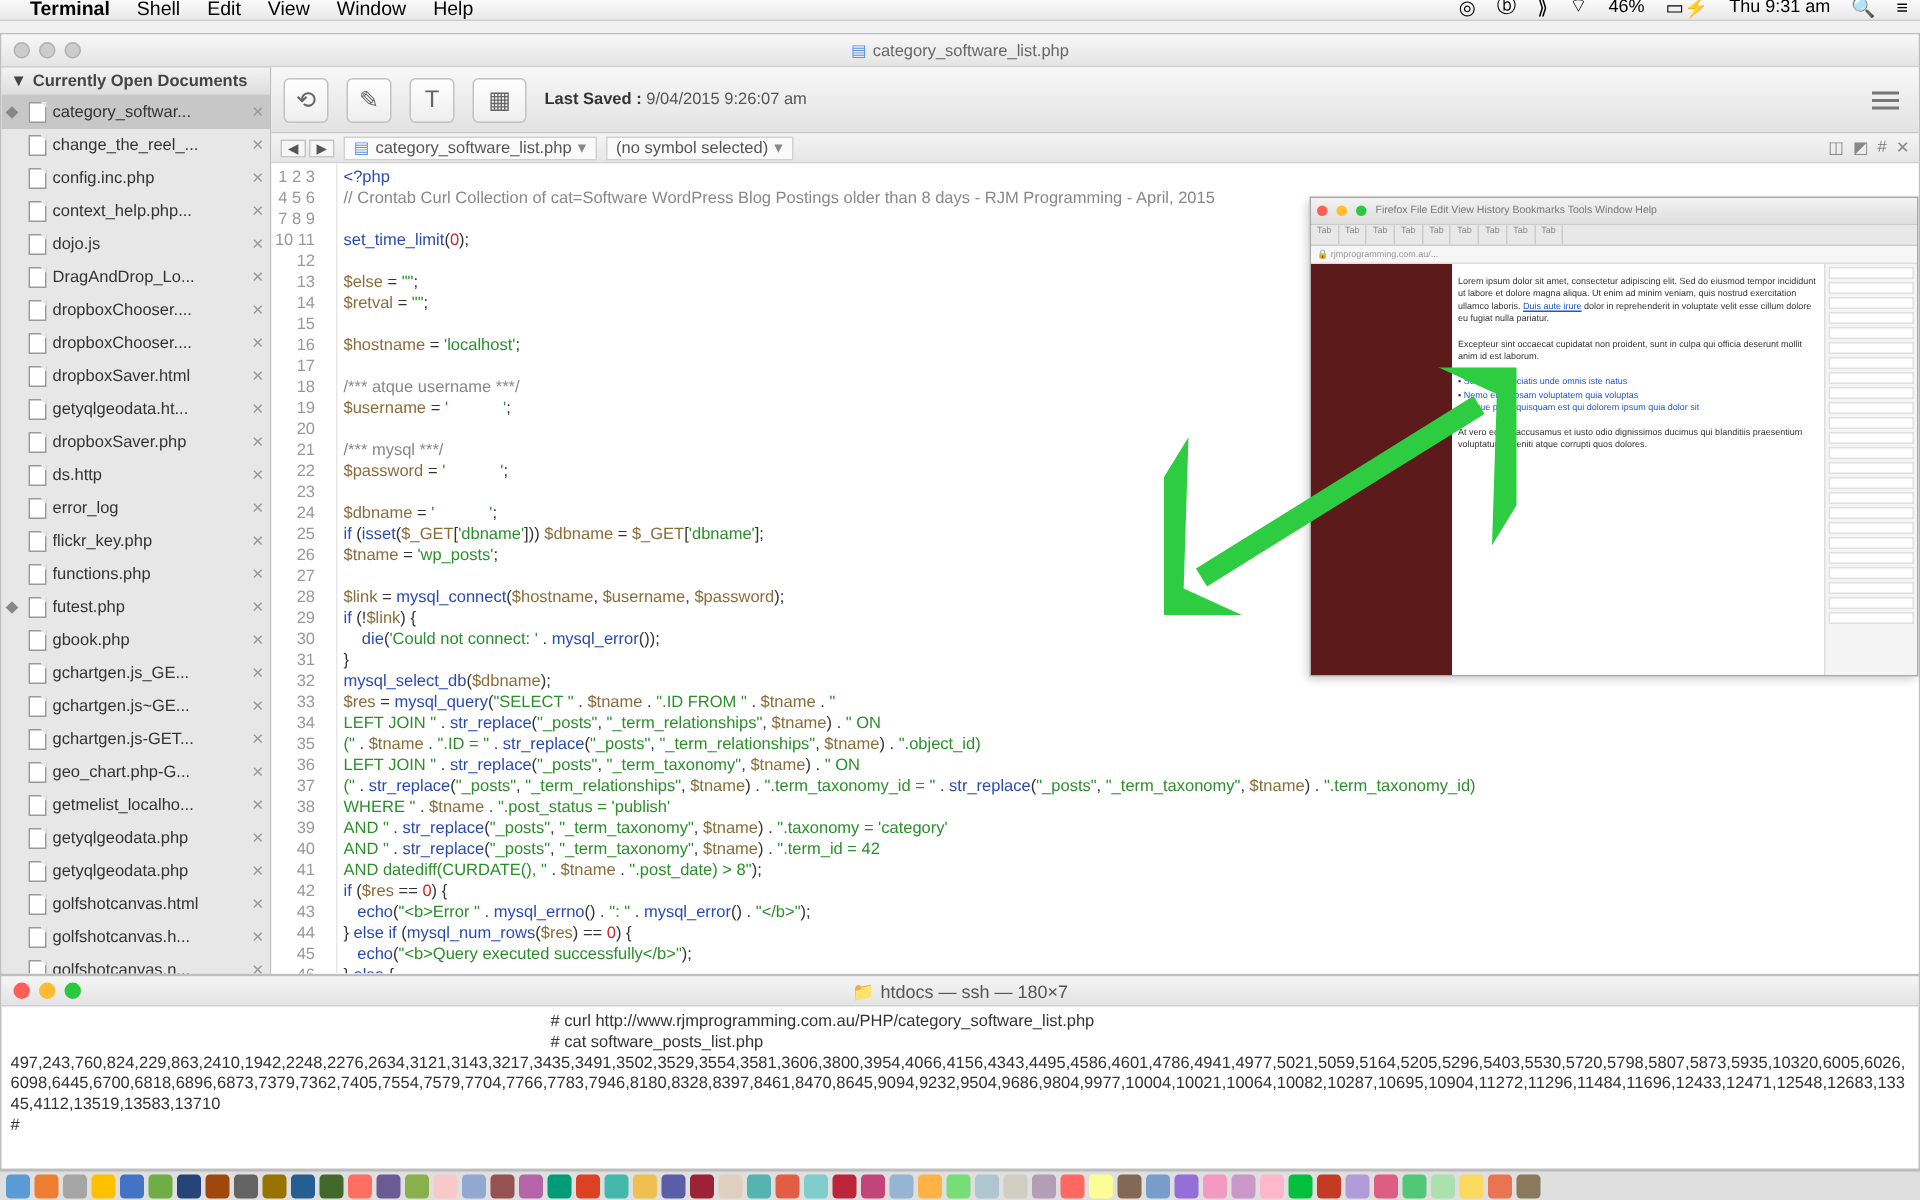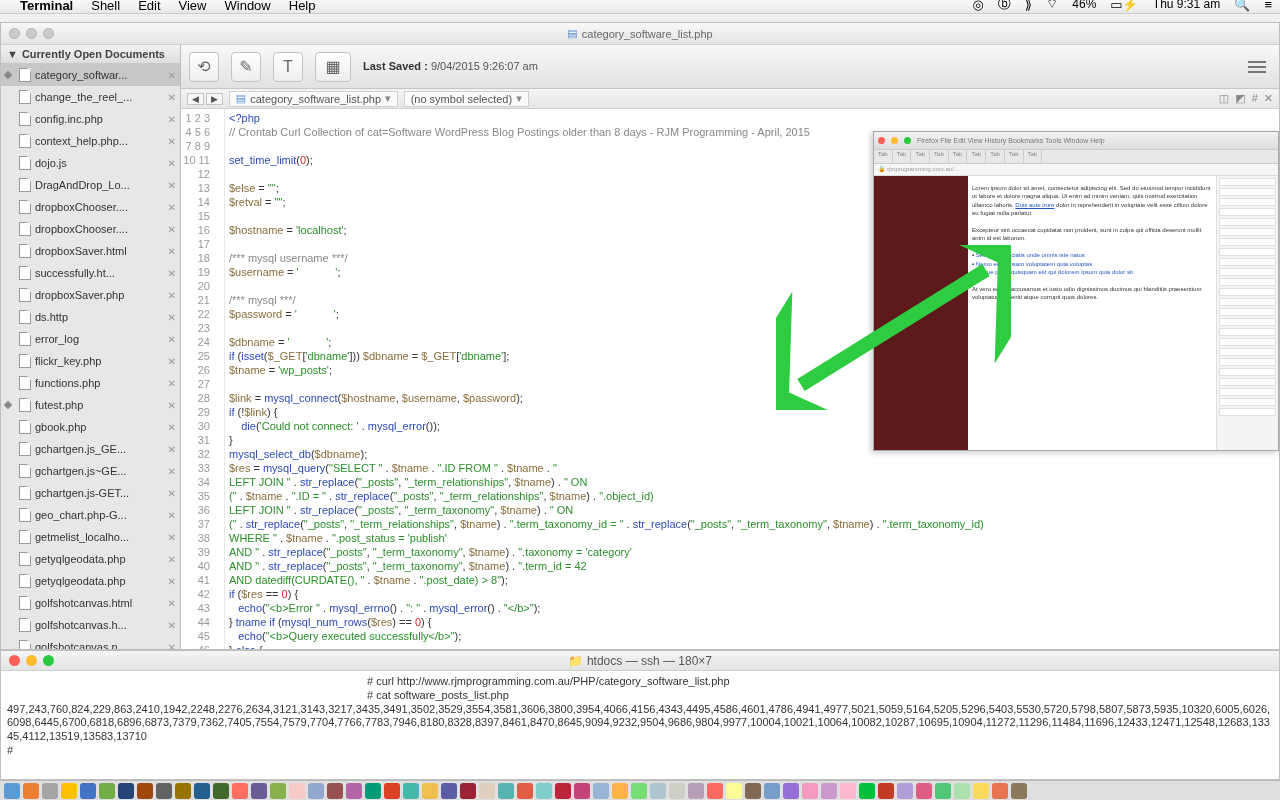--- a/index.html
+++ b/index.html
@@ -173,21 +173,21 @@
             <span style="flex:1;overflow:hidden;text-overflow:ellipsis">dropboxChooser....</span>
             <span class="close">✕</span>
           </div>
           <div class="sb-item">
             <span class="doc-ico"></span>
             <span style="flex:1;overflow:hidden;text-overflow:ellipsis">dropboxSaver.html</span>
             <span class="close">✕</span>
           </div>
           <div class="sb-item">
             <span class="doc-ico"></span>
-            <span style="flex:1;overflow:hidden;text-overflow:ellipsis">successfully.ht...</span>
+            <span style="flex:1;overflow:hidden;text-overflow:ellipsis">getyqlgeodata.ht...</span>
             <span class="close">✕</span>
           </div>
           <div class="sb-item">
             <span class="doc-ico"></span>
             <span style="flex:1;overflow:hidden;text-overflow:ellipsis">dropboxSaver.php</span>
             <span class="close">✕</span>
           </div>
           <div class="sb-item">
             <span class="doc-ico"></span>
             <span style="flex:1;overflow:hidden;text-overflow:ellipsis">ds.http</span>
@@ -380,21 +380,21 @@
         <div class="code" id="code"><span class="k-blue">&lt;?php</span>
 <span class="k-gray">// Crontab Curl Collection of cat=Software WordPress Blog Postings older than 8 days - RJM Programming - April, 2015</span>
 
 <span class="k-blue">set_time_limit</span>(<span class="k-red">0</span>);
 
 <span class="k-brown">$else</span> = <span class="k-green">""</span>;
 <span class="k-brown">$retval</span> = <span class="k-green">""</span>;
 
 <span class="k-brown">$hostname</span> = <span class="k-green">'localhost'</span>;
 
-<span class="k-gray">/*** mysql username ***/</span>
+<span class="k-gray">/*** atque username ***/</span>
 <span class="k-brown">$username</span> = <span class="k-green">'            '</span>;
 
 <span class="k-gray">/*** mysql ***/</span>
 <span class="k-brown">$password</span> = <span class="k-green">'            '</span>;
 
 <span class="k-brown">$dbname</span> = <span class="k-green">'            '</span>;
 <span class="k-blue">if</span> (<span class="k-blue">isset</span>(<span class="k-brown">$_GET</span>[<span class="k-green">'dbname'</span>])) <span class="k-brown">$dbname</span> = <span class="k-brown">$_GET</span>[<span class="k-green">'dbname'</span>];
 <span class="k-brown">$tname</span> = <span class="k-green">'wp_posts'</span>;
 
 <span class="k-brown">$link</span> = <span class="k-blue">mysql_connect</span>(<span class="k-brown">$hostname</span>, <span class="k-brown">$username</span>, <span class="k-brown">$password</span>);
@@ -406,21 +406,21 @@
 <span class="k-green">LEFT JOIN "</span> . <span class="k-blue">str_replace</span>(<span class="k-green">"_posts"</span>, <span class="k-green">"_term_relationships"</span>, <span class="k-brown">$tname</span>) . <span class="k-green">" ON</span>
 <span class="k-green">("</span> . <span class="k-brown">$tname</span> . <span class="k-green">".ID = "</span> . <span class="k-blue">str_replace</span>(<span class="k-green">"_posts"</span>, <span class="k-green">"_term_relationships"</span>, <span class="k-brown">$tname</span>) . <span class="k-green">".object_id)</span>
 <span class="k-green">LEFT JOIN "</span> . <span class="k-blue">str_replace</span>(<span class="k-green">"_posts"</span>, <span class="k-green">"_term_taxonomy"</span>, <span class="k-brown">$tname</span>) . <span class="k-green">" ON</span>
 <span class="k-green">("</span> . <span class="k-blue">str_replace</span>(<span class="k-green">"_posts"</span>, <span class="k-green">"_term_relationships"</span>, <span class="k-brown">$tname</span>) . <span class="k-green">".term_taxonomy_id = "</span> . <span class="k-blue">str_replace</span>(<span class="k-green">"_posts"</span>, <span class="k-green">"_term_taxonomy"</span>, <span class="k-brown">$tname</span>) . <span class="k-green">".term_taxonomy_id)</span>
 <span class="k-green">WHERE "</span> . <span class="k-brown">$tname</span> . <span class="k-green">".post_status = 'publish'</span>
 <span class="k-green">AND "</span> . <span class="k-blue">str_replace</span>(<span class="k-green">"_posts"</span>, <span class="k-green">"_term_taxonomy"</span>, <span class="k-brown">$tname</span>) . <span class="k-green">".taxonomy = 'category'</span>
 <span class="k-green">AND "</span> . <span class="k-blue">str_replace</span>(<span class="k-green">"_posts"</span>, <span class="k-green">"_term_taxonomy"</span>, <span class="k-brown">$tname</span>) . <span class="k-green">".term_id = 42</span>
 <span class="k-green">AND datediff(CURDATE(), "</span> . <span class="k-brown">$tname</span> . <span class="k-green">".post_date) &gt; 8"</span>);
 <span class="k-blue">if</span> (<span class="k-brown">$res</span> == <span class="k-red">0</span>) {
    <span class="k-blue">echo</span>(<span class="k-green">"&lt;b&gt;Error "</span> . <span class="k-blue">mysql_errno</span>() . <span class="k-green">": "</span> . <span class="k-blue">mysql_error</span>() . <span class="k-green">"&lt;/b&gt;"</span>);
-} <span class="k-blue">tname if</span> (<span class="k-blue">mysql_num_rows</span>(<span class="k-brown">$res</span>) == <span class="k-red">0</span>) {
+} <span class="k-blue">else if</span> (<span class="k-blue">mysql_num_rows</span>(<span class="k-brown">$res</span>) == <span class="k-red">0</span>) {
    <span class="k-blue">echo</span>(<span class="k-green">"&lt;b&gt;Query executed successfully&lt;/b&gt;"</span>);
 } <span class="k-blue">else</span> {
     (( = ())) {
       .= ( . []);
       = ;
    }
     ( != ) {
      (, );
    }
 }

